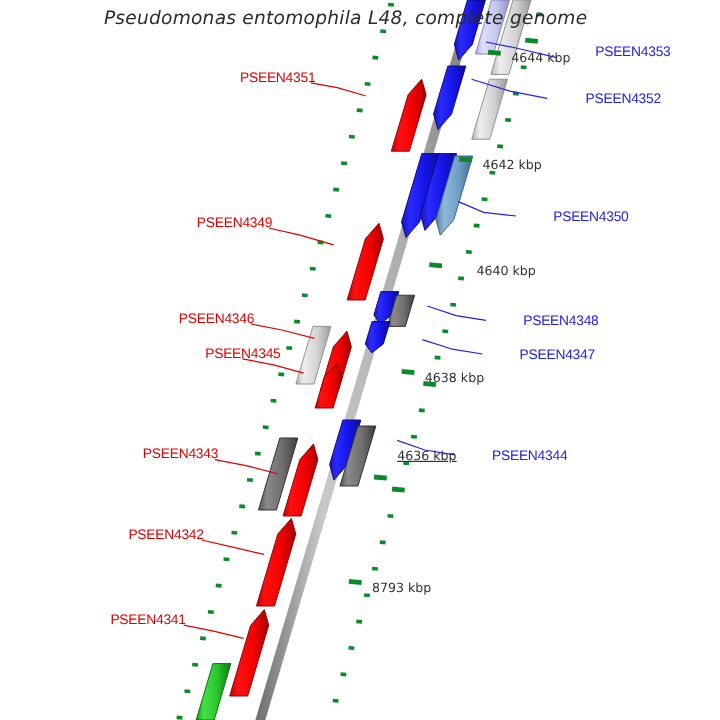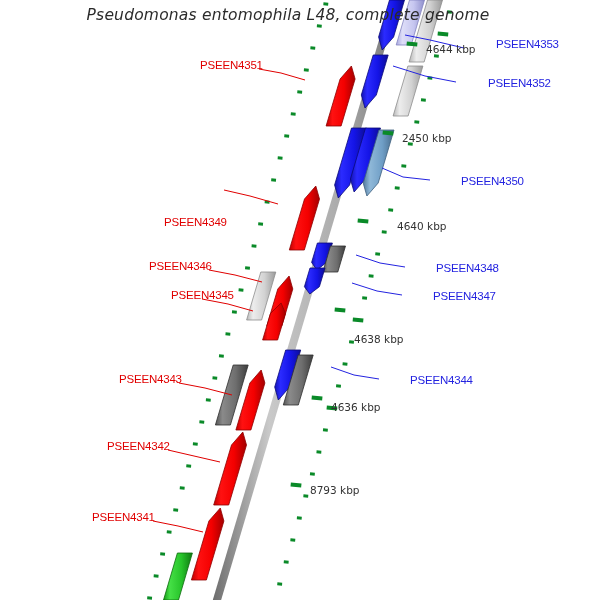--- a/index.html
+++ b/index.html
@@ -199,30 +199,30 @@
   <div id="title">Pseudomonas entomophila L48, complete genome</div>
 
   <div id="label-layer">
       <div class="lbl gene-label rev" style="left: 471px; top: 38px;">PSEEN4353</div>
       <div class="lbl gene-label rev" style="left: 463px; top: 77px;">PSEEN4352</div>
       <div class="lbl gene-label rev" style="left: 436px; top: 175px;">PSEEN4350</div>
       <div class="lbl gene-label rev" style="left: 411px; top: 262px;">PSEEN4348</div>
       <div class="lbl gene-label rev" style="left: 408px; top: 290px;">PSEEN4347</div>
       <div class="lbl gene-label rev" style="left: 385px; top: 374px;">PSEEN4344</div>
       <div class="lbl gene-label fwd" style="left: 200px; top: 59px;">PSEEN4351</div>
-      <div class="lbl gene-label fwd" style="left: 164px; top: 180px; margin-top: 36px;">PSEEN4349</div>
+      <div class="lbl gene-label fwd" style="left: 164px; top: 180px;">PSEEN4349</div>
       <div class="lbl gene-label fwd" style="left: 149px; top: 260px;">PSEEN4346</div>
       <div class="lbl gene-label fwd" style="left: 142px; top: 289px; margin-left: 29px;">PSEEN4345</div>
       <div class="lbl gene-label fwd" style="left: 119px; top: 373px;">PSEEN4343</div>
       <div class="lbl gene-label fwd" style="left: 107px; top: 440px;">PSEEN4342</div>
       <div class="lbl gene-label fwd" style="left: 92px; top: 511px;">PSEEN4341</div>
     </div>
   <div id="ticklabel-layer">
       <div class="lbl tick-label" style="left: 426px; top: 43px;">4644 kbp</div>
-      <div class="lbl tick-label" style="left: 402px; top: 132px;">2450 kbp</div>
+      <div class="lbl tick-label" style="left: 402px; top: 132px;">4642 kbp</div>
       <div class="lbl tick-label" style="left: 397px; top: 220px;">4640 kbp</div>
-      <div class="lbl tick-label" style="left: 354px; top: 309px; margin-top: 24px;">4638 kbp</div>
-      <div class="lbl tick-label" style="left: 331px; top: 401px;">4636 kbp</div>
+      <div class="lbl tick-label" style="left: 354px; top: 309px;">4638 kbp</div>
+      <div class="lbl tick-label" style="left: 331px; top: 374px; text-decoration: underline;">4636 kbp</div>
       <div class="lbl tick-label" style="left: 310px; top: 484px;">8793 kbp</div>
     </div>
 
 
 </div>
 
 </body></html>

